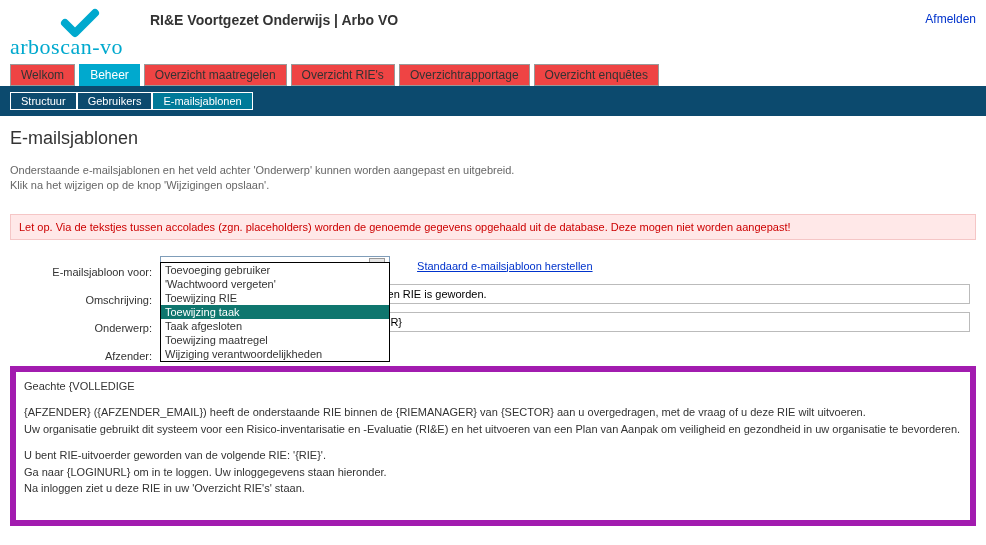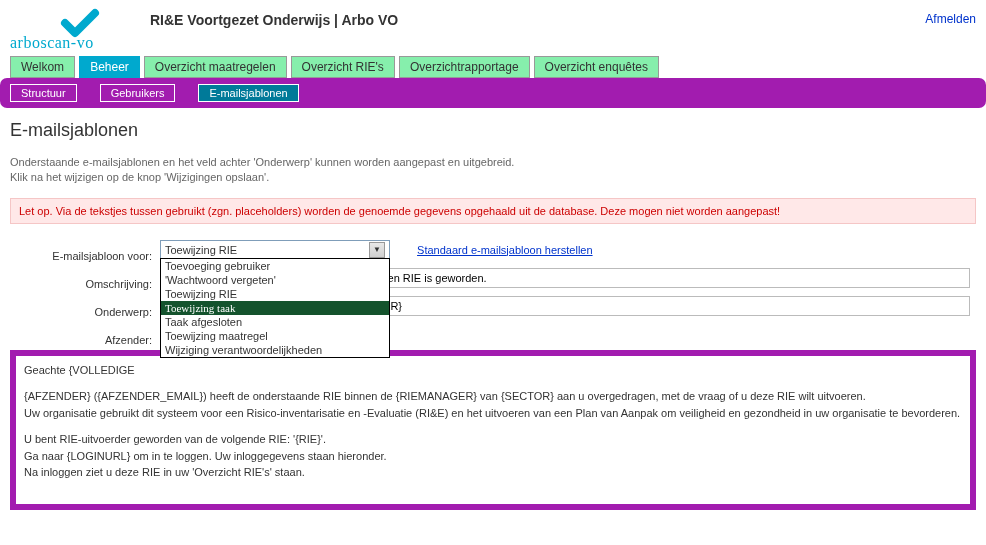--- a/index.html
+++ b/index.html
@@ -1,48 +1,48 @@
 <!DOCTYPE html>
 <html><head>
 <meta charset="utf-8">
 <style>
   * { box-sizing: border-box; margin: 0; padding: 0; }
   body { font-family: Verdana, Arial, sans-serif; font-size: 11px; color: #333; background: #fff; width: 986px; }
   
   .header { display: flex; align-items: flex-start; padding: 8px 10px 0 10px; }
   .logo { width: 140px; }
-  .logo-text { color: #00a9ce; font-size: 16px; font-family: Georgia, serif; letter-spacing: 0.5px; margin-top: -4px; }
+  .logo-text { color: #00a9ce; font-size: 22px; font-family: Georgia, serif; letter-spacing: 0.5px; margin-top: -4px; }
   .header-title { flex: 1; color: #333; font-weight: bold; font-size: 14px; padding-top: 4px; }
   .header-right { text-align: right; padding-top: 4px; }
   .header-right a { color: #0033cc; text-decoration: none; font-size: 12px; text-align: right; }
   
   .main-tabs { display: flex; gap: 4px; padding: 4px 10px 0 10px; background: #fff; }
-  .main-tab { border: 1px solid #999; padding: 3px 10px; background: #86efac; font-size: 12px; cursor: pointer; }
+  .main-tab { border: 1px solid #999; padding: 3px 10px; background: #ef4444; font-size: 12px; cursor: pointer; }
   .main-tab.active { background: #00a9ce; color: #fff; border-color: #00a9ce; font-weight: normal; }
   
-  .sub-bar { background: #a21caf; padding: 6px 10px; display: flex; gap: 23px; border-radius: 7px; }
+  .sub-bar { background: #0c4a6e; padding: 6px 10px; display: flex; gap: 0; }
   .sub-tab { border: 1px solid #fff; padding: 2px 10px; color: #fff; font-size: 11px; cursor: pointer; }
   .sub-tab.active { background: #007a99; }
   
   .content { padding: 12px 10px; }
   h2 { font-size: 18px; font-weight: normal; color: #333; margin-bottom: 14px; }
-  .intro { color: #666; font-size: 11px; line-height: 1.4; margin-bottom: 12px; }
+  .intro { color: #666; font-size: 11px; line-height: 1.4; margin-bottom: 20px; }
   .warning { background: #ffe8e8; border: 1px solid #f5c6c6; padding: 6px 8px; color: #cc0000; font-size: 11px; margin-bottom: 14px; }
   
   .form-row { display: flex; align-items: center; margin-bottom: 4px; position: relative; }
   .form-label { width: 150px; text-align: right; padding-right: 8px; font-size: 11px; color: #333; margin-top: 12px; }
   .form-field { flex: 1; }
   .select-box { width: 230px; border: 1px solid #7f9db9; background: #fff; padding: 1px 4px; font-size: 11px; display: inline-flex; justify-content: space-between; align-items: center; cursor: pointer; height: 20px; }
   .select-arrow { background: linear-gradient(#e8e8e8, #cfcfcf); border: 1px solid #999; width: 16px; height: 16px; display: flex; align-items: center; justify-content: center; font-size: 8px; }
   .reset-link { color: #0033cc; text-decoration: underline; margin-left: 24px; font-size: 11px; cursor: pointer; }
   .text-input { width: 810px; border: 1px solid #bbb; padding: 2px 4px; font-size: 11px; height: 20px; background: #fff; }
   
-  .dropdown-list { position: absolute; top: 20px; left: 150px; width: 230px; border: 1px solid #000; background: #fff; z-index: 10; }
+  .dropdown-list { position: absolute; top: 8px; left: 150px; width: 230px; border: 1px solid #000; background: #fff; z-index: 10; }
   .dropdown-item { padding: 1px 4px; font-size: 11px; cursor: pointer; }
-  .dropdown-item.highlight { background: #14532d; color: #fff; font-family: Liberation Serif, serif; }
+  .dropdown-item.highlight { background: #0f766e; color: #fff; }
   
   .body-text { border: 6px solid #a21caf; padding: 6px 8px; font-size: 11px; line-height: 1.5; margin-top: 4px; min-height: 160px; font-family: Verdana, Arial, sans-serif; }
   .body-text p { margin-bottom: 10px; }
 </style>
 </head>
 <body>
 
 <div class="header">
   <div class="logo">
     <svg width="40" height="30" viewBox="0 0 40 30" style="display:block;margin-left:50px;">
@@ -70,21 +70,21 @@
   <div class="sub-tab">Gebruikers</div>
   <div class="sub-tab active">E-mailsjablonen</div>
 </div>
 
 <div class="content">
   <h2>E-mailsjablonen</h2>
   <div class="intro">
     <span>Onderstaande e-mailsjablonen en het veld achter 'Onderwerp' kunnen worden aangepast en uitgebreid.</span><br>
     <span>Klik na het wijzigen op de knop 'Wijzigingen opslaan'.</span>
   </div>
-  <div class="warning">Let op. Via de tekstjes tussen gebruikt (zgn. placeholders) worden de genoemde gegevens opgehaald uit de database. Deze mogen niet worden aangepast!</div>
+  <div class="warning">Let op. Via de tekstjes tussen accolades (zgn. placeholders) worden de genoemde gegevens opgehaald uit de database. Deze mogen niet worden aangepast!</div>
 
   <div class="form-row" style="z-index:20;">
     <div class="form-label">E-mailsjabloon voor:</div>
     <div class="form-field">
       <div class="select-box">
         <span>Toewijzing RIE</span>
         <span class="select-arrow">▼</span>
       </div>
       <a class="reset-link">Standaard e-mailsjabloon herstellen</a>
     </div>

